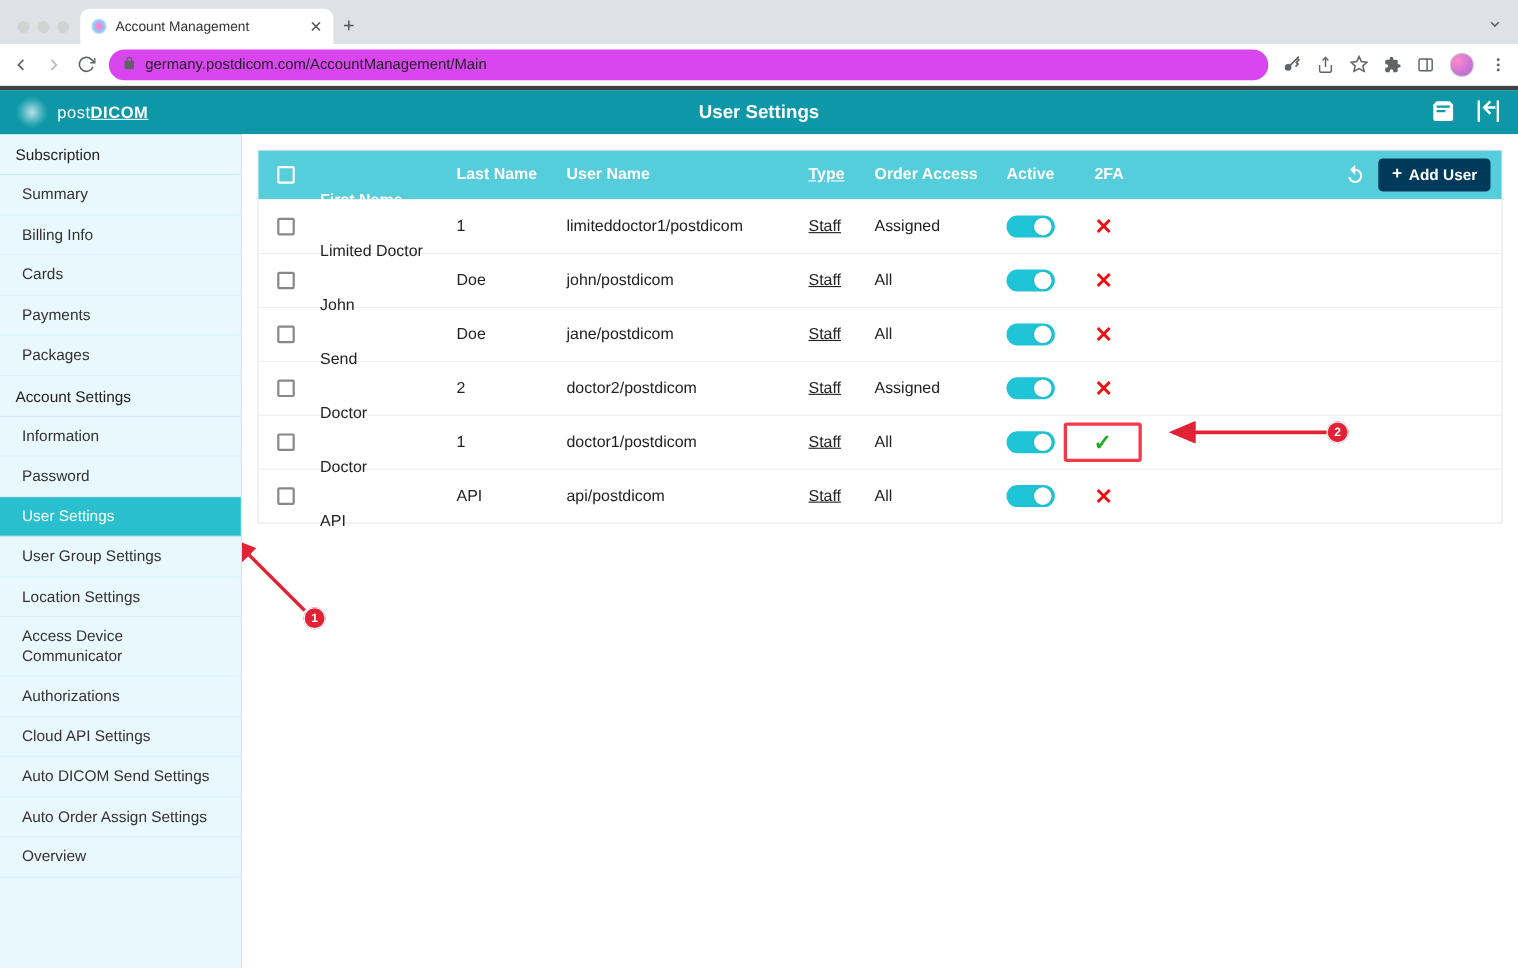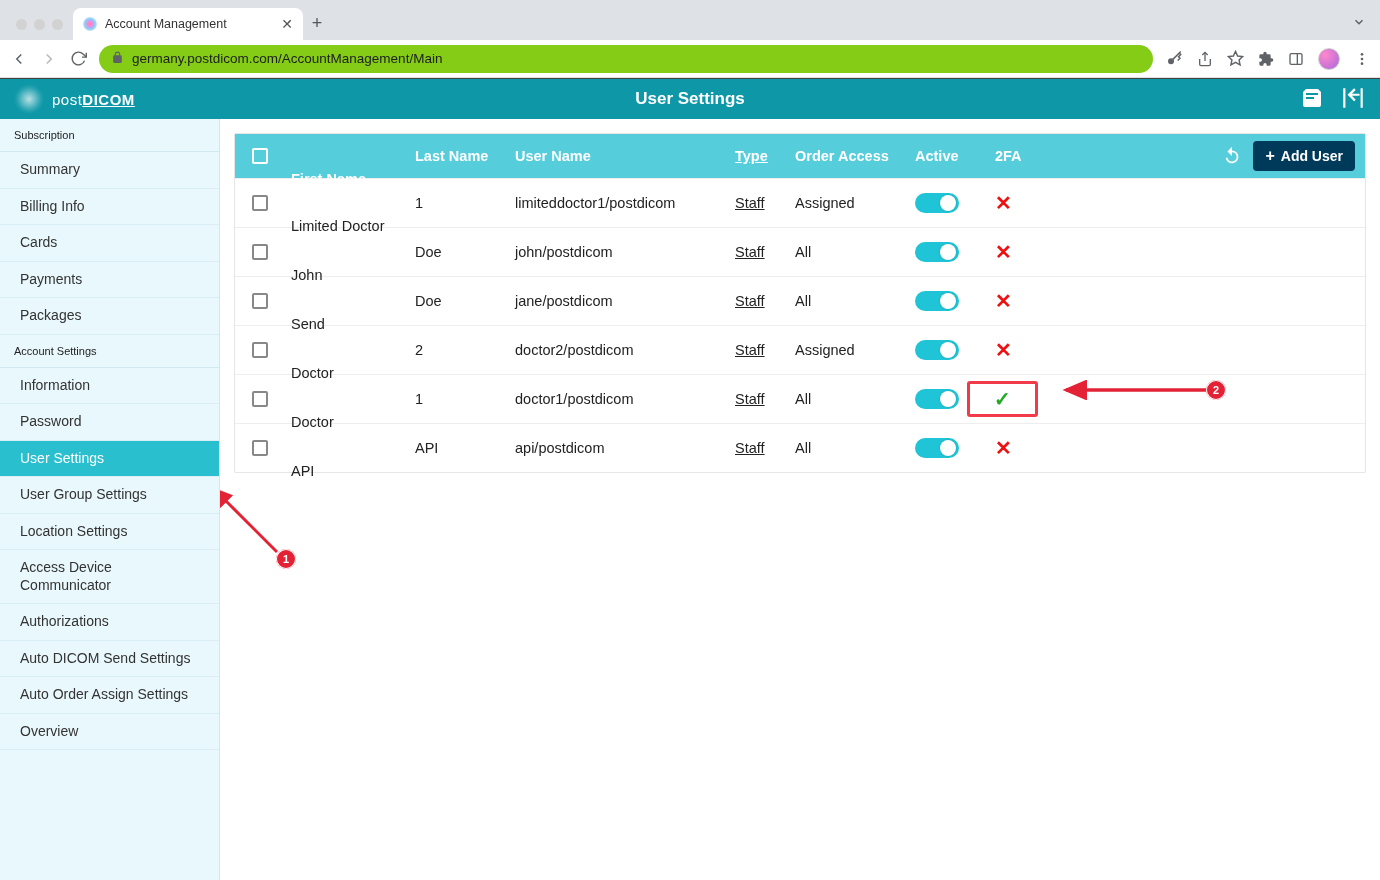--- a/index.html
+++ b/index.html
@@ -9,21 +9,21 @@
     color: #333;
     background: #fff;
     width: 1380px;
     height: 880px;
     overflow: hidden;
   }
 
   
   .browser-chrome {
     background: #dee1e6;
-    border-bottom: 1px solid #404040;
+    border-bottom: 4px solid #404040;
   }
   .tabbar {
     display: flex;
     align-items: flex-end;
     height: 40px;
     padding-left: 12px;
   }
   .traffic-lights {
     display: flex;
     gap: 7px;
@@ -60,21 +60,21 @@
     display: flex;
     align-items: center;
     padding: 0 10px;
     gap: 12px;
     border-bottom: 1px solid #e2e2e2;
   }
   .tb-icon { color: #5f6368; cursor: pointer; display:flex; align-items:center; }
   .tb-icon.disabled { opacity: .45; cursor: default; }
   .addressbar {
     flex: 1;
-    background: #84cc16;
+    background: #d946ef;
     border-radius: 16px;
     height: 28px;
     display: flex;
     align-items: center;
     padding: 0 12px;
     gap: 8px;
     font-size: 13.5px;
     color: #202124;
   }
   .addressbar .lock { color: #5f6368; }
@@ -119,21 +119,21 @@
     height: calc(880px - 40px - 38px - 40px);
   }
   .sidebar {
     width: 220px;
     background: #e9f8fc;
     border-right: 1px solid #d0e8ee;
     overflow-y: auto;
   }
   .side-section-title {
     padding: 10px 14px;
-    font-size: 11px;
+    font-size: 14px;
     font-weight: 500;
     color: #222;
     border-bottom: 1px solid #cfe9f0;
     cursor: pointer;
   }
   .side-item {
     padding: 9px 20px;
     font-size: 14px;
     color: #333;
     cursor: pointer;
@@ -373,20 +373,21 @@
       <div class="side-item">Payments</div>
       <div class="side-item">Packages</div>
       <div class="side-section-title">Account Settings</div>
       <div class="side-item">Information</div>
       <div class="side-item">Password</div>
       <div class="side-item active">User Settings</div>
       <div class="side-item">User Group Settings</div>
       <div class="side-item">Location Settings</div>
       <div class="side-item">Access Device Communicator</div>
       <div class="side-item">Authorizations</div>
+      <div class="side-item">Cloud API Settings</div>
       <div class="side-item">Auto DICOM Send Settings</div>
       <div class="side-item">Auto Order Assign Settings</div>
       <div class="side-item">Overview</div>
     </div>
 
   <div class="main">
     <div class="tbl">
       <div class="thead">
         <div class="col-check">
             <div class="chk header"></div>

